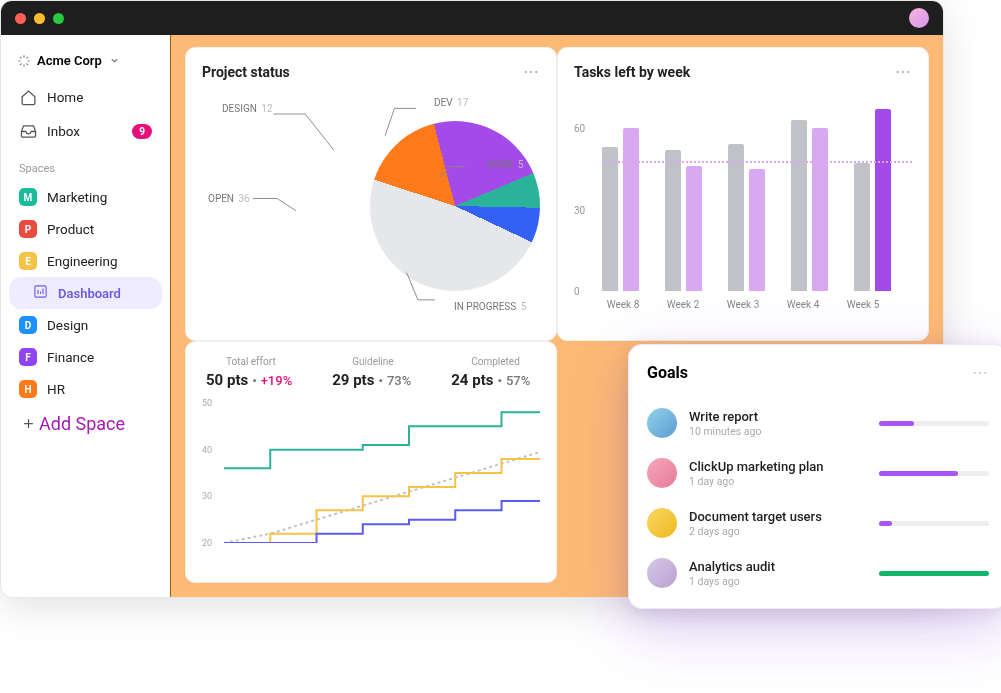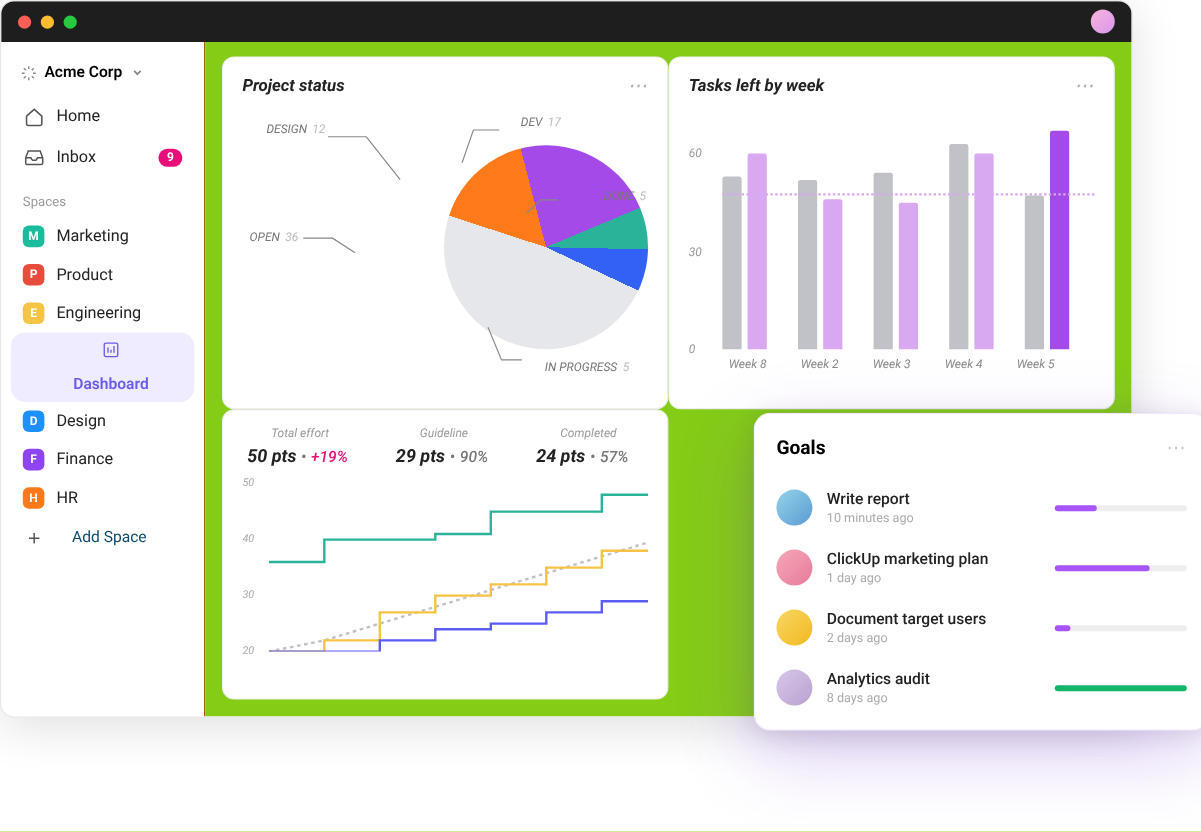--- a/index.html
+++ b/index.html
@@ -17,24 +17,24 @@
 .workspace { display: flex; align-items: center; gap: 6px; padding: 6px 8px; font-weight: 600; font-size: 13px; cursor: pointer; }
 .spark-icon { width: 14px; height: 14px; display: inline-flex; align-items: center; justify-content: center; color: #888; }
 .chev { width: 9px; height: 9px; margin-left: 2px; }
 .nav-sec { margin-top: 6px; }
 .nav-item { display: flex; align-items: center; gap: 10px; padding: 8px 10px; font-size: 13.5px; color: #222; border-radius: 6px; cursor: pointer; }
 .nav-icon { width: 18px; height: 18px; display: inline-flex; align-items: center; justify-content: center; color: #555; }
 .badge { margin-left: auto; background: #e7107b; color: #fff; font-size: 10px; font-weight: 700; border-radius: 10px; padding: 2px 7px; }
 .section-h { font-size: 11px; color: #999; padding: 14px 10px 6px; }
 .space-item { display: flex; align-items: center; gap: 10px; padding: 7px 10px; font-size: 13.5px; color: #222; border-radius: 6px; cursor: pointer; }
 .space-icon { width: 18px; height: 18px; border-radius: 5px; display: flex; align-items: center; justify-content: center; font-size: 10px; font-weight: 700; color: #fff; }
-.sub-item { display: flex; align-items: center; gap: 10px; padding: 7px 10px 7px 24px; font-size: 13px; border-radius: 12px; cursor: pointer; flex-direction: column; }
+.sub-item { display: flex; align-items: center; gap: 10px; padding: 7px 10px 7px 24px; font-size: 13px; border-radius: 12px; cursor: pointer; }
 .sub-item.active { background: #efecff; color: #6b5ce7; font-weight: 600; }
-.add-space { display: flex; align-items: center; gap: 23px; padding: 8px 10px; font-size: 13px; color: #0c4a6e; cursor: pointer; }
-.main { flex: 1; padding: 12px 14px 14px 14px; display: grid; grid-template-columns: 1fr 1fr; grid-template-rows: auto auto; background: #84cc16; font-style: italic; }
+.add-space { display: flex; align-items: center; gap: 2px; padding: 8px 10px; font-size: 18px; color: #a21caf; cursor: pointer; }
+.main { flex: 1; padding: 12px 14px 14px 14px; display: grid; grid-template-columns: 1fr 1fr; grid-template-rows: auto auto; background: #fdba74; }
 .card { background: #fff; border: 1px solid #eee; border-radius: 10px; padding: 14px 16px; }
 .card-h { display: flex; align-items: center; justify-content: space-between; margin-bottom: 10px; }
 .card-title { font-size: 14px; font-weight: 700; color: #222; }
 .more-dots { color: #aaa; cursor: pointer; font-size: 16px; letter-spacing: 1px; }
 .pie-wrap { position: relative; height: 230px; display: flex; align-items: center; justify-content: flex-end; }
 .pie { width: 170px; height: 170px; border-radius: 50%; }
 .pie-label { position: absolute; font-size: 10px; color: #777; white-space: nowrap; }
 .pie-label .n { color: #bbb; margin-left: 2px; }
 .bar-wrap { height: 230px; position: relative; padding: 10px 0 0 28px; }
 .bar-axis { position: absolute; left: 0; font-size: 10px; color: #999; }
@@ -156,21 +156,21 @@
       <div class="card">
         <div class="card-h">
           <div class="card-title">Project status</div>
           <div class="more-dots">⋯</div>
         </div>
         <div class="pie-wrap">
           <div class="pie" id="pie" style="background: conic-gradient(from -72deg, rgb(255, 122, 26) 0deg, rgb(255, 122, 26) 57.6deg, rgb(163, 74, 232) 57.6deg, rgb(163, 74, 232) 139.2deg, rgb(43, 179, 154) 139.2deg, rgb(43, 179, 154) 163.2deg, rgb(51, 96, 245) 163.2deg, rgb(51, 96, 245) 187.2deg, rgb(230, 231, 235) 187.2deg, rgb(230, 231, 235) 360deg);"></div>
           <div id="pie-labels">
               <div class="pie-label" style="top: 12px; left: 20px;">DESIGN<span class="n"> 12</span></div>
               <div class="pie-label" style="top: 6px; left: 232px;">DEV<span class="n"> 17</span></div>
-              <div class="pie-label" style="top: 68px; left: 301px;">DONE<span class="n"> 5</span></div>
+              <div class="pie-label" style="top: 68px; left: 285px;">DONE<span class="n"> 5</span></div>
               <div class="pie-label" style="top: 210px; left: 252px;">IN PROGRESS<span class="n"> 5</span></div>
               <div class="pie-label" style="top: 102px; left: 6px;">OPEN<span class="n"> 36</span></div>
               <svg style="position:absolute;top:0;left:0;width:100%;height:100%;pointer-events:none" viewBox="0 0 360 230">
                 <path d="M76 17 L110 17 L140 55" stroke="#888" fill="none" stroke-width="1"></path>
                 <path d="M228 11 L205 11 L195 40" stroke="#888" fill="none" stroke-width="1"></path>
                 <path d="M280 73 L265 73 L252 85" stroke="#888" fill="none" stroke-width="1"></path>
                 <path d="M248 215 L230 215 L218 186" stroke="#888" fill="none" stroke-width="1"></path>
                 <path d="M54 107 L80 107 L100 120" stroke="#888" fill="none" stroke-width="1"></path>
               </svg>
             </div>
@@ -222,21 +222,21 @@
       </div>
 
       <div class="card team-card">
         <div class="team-metrics">
           <div>
             <div class="metric-label">Total effort</div>
             <div><span class="metric-val">50 pts</span> <span class="metric-pct">•</span> <span class="metric-pct pos">+19%</span></div>
           </div>
           <div>
             <div class="metric-label">Guideline</div>
-            <div><span class="metric-val">29 pts</span> <span class="metric-pct">•</span> <span class="metric-pct">90%</span></div>
+            <div><span class="metric-val">29 pts</span> <span class="metric-pct">•</span> <span class="metric-pct">73%</span></div>
           </div>
           <div>
             <div class="metric-label">Completed</div>
             <div><span class="metric-val">24 pts</span> <span class="metric-pct">•</span> <span class="metric-pct">57%</span></div>
           </div>
         </div>
         <div class="line-chart">
           <div id="line-yticks">
               <div class="line-y" style="top: 135px;">20</div>
               <div class="line-y" style="top: 88.3333px;">30</div>
@@ -290,20 +290,20 @@
           <div class="goal-time">2 days ago</div>
         </div>
     <div class="goal-bar">
           <div class="goal-fill" style="width:12%;background:#a855f7"></div>
         </div>
       </div>
       <div class="goal-row">
         <div class="goal-avatar" style="background:linear-gradient(135deg,#d8c8e8,#b8a0d0)"></div>
     <div class="goal-text">
           <div class="goal-title">Analytics audit</div>
-          <div class="goal-time">8 days ago</div>
+          <div class="goal-time">1 days ago</div>
         </div>
     <div class="goal-bar">
           <div class="goal-fill" style="width:100%;background:#13b56b"></div>
         </div>
       </div>
     </div>
 </div>
 
 </body></html>

